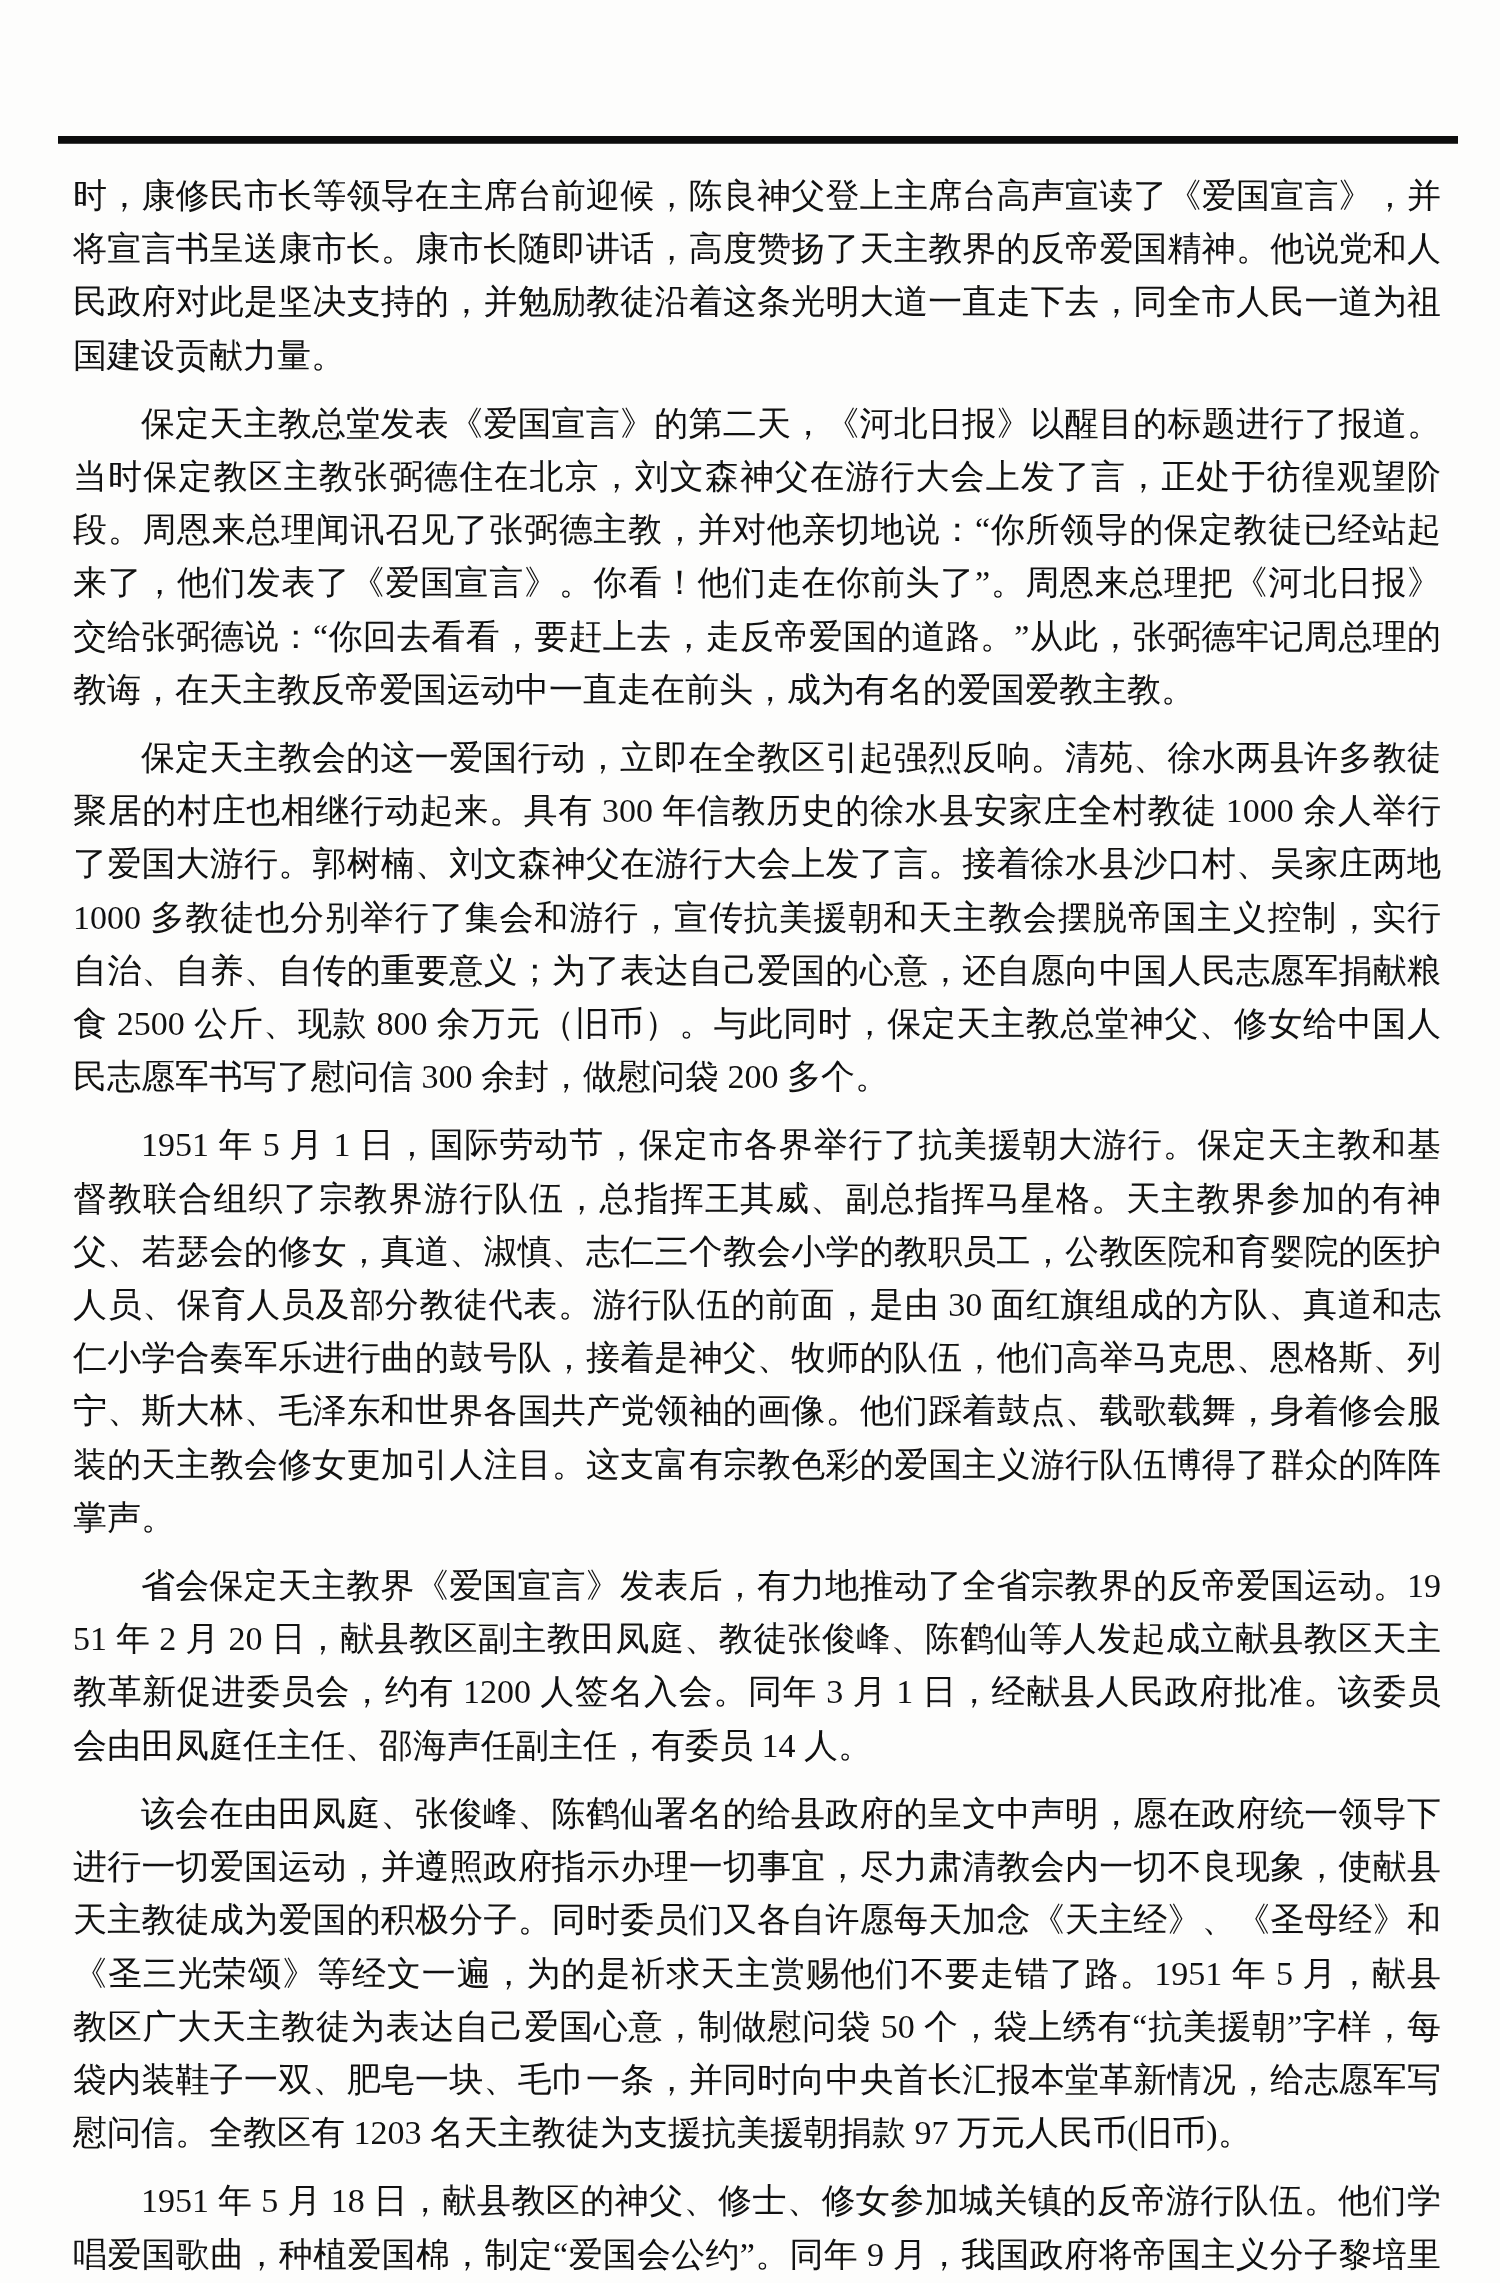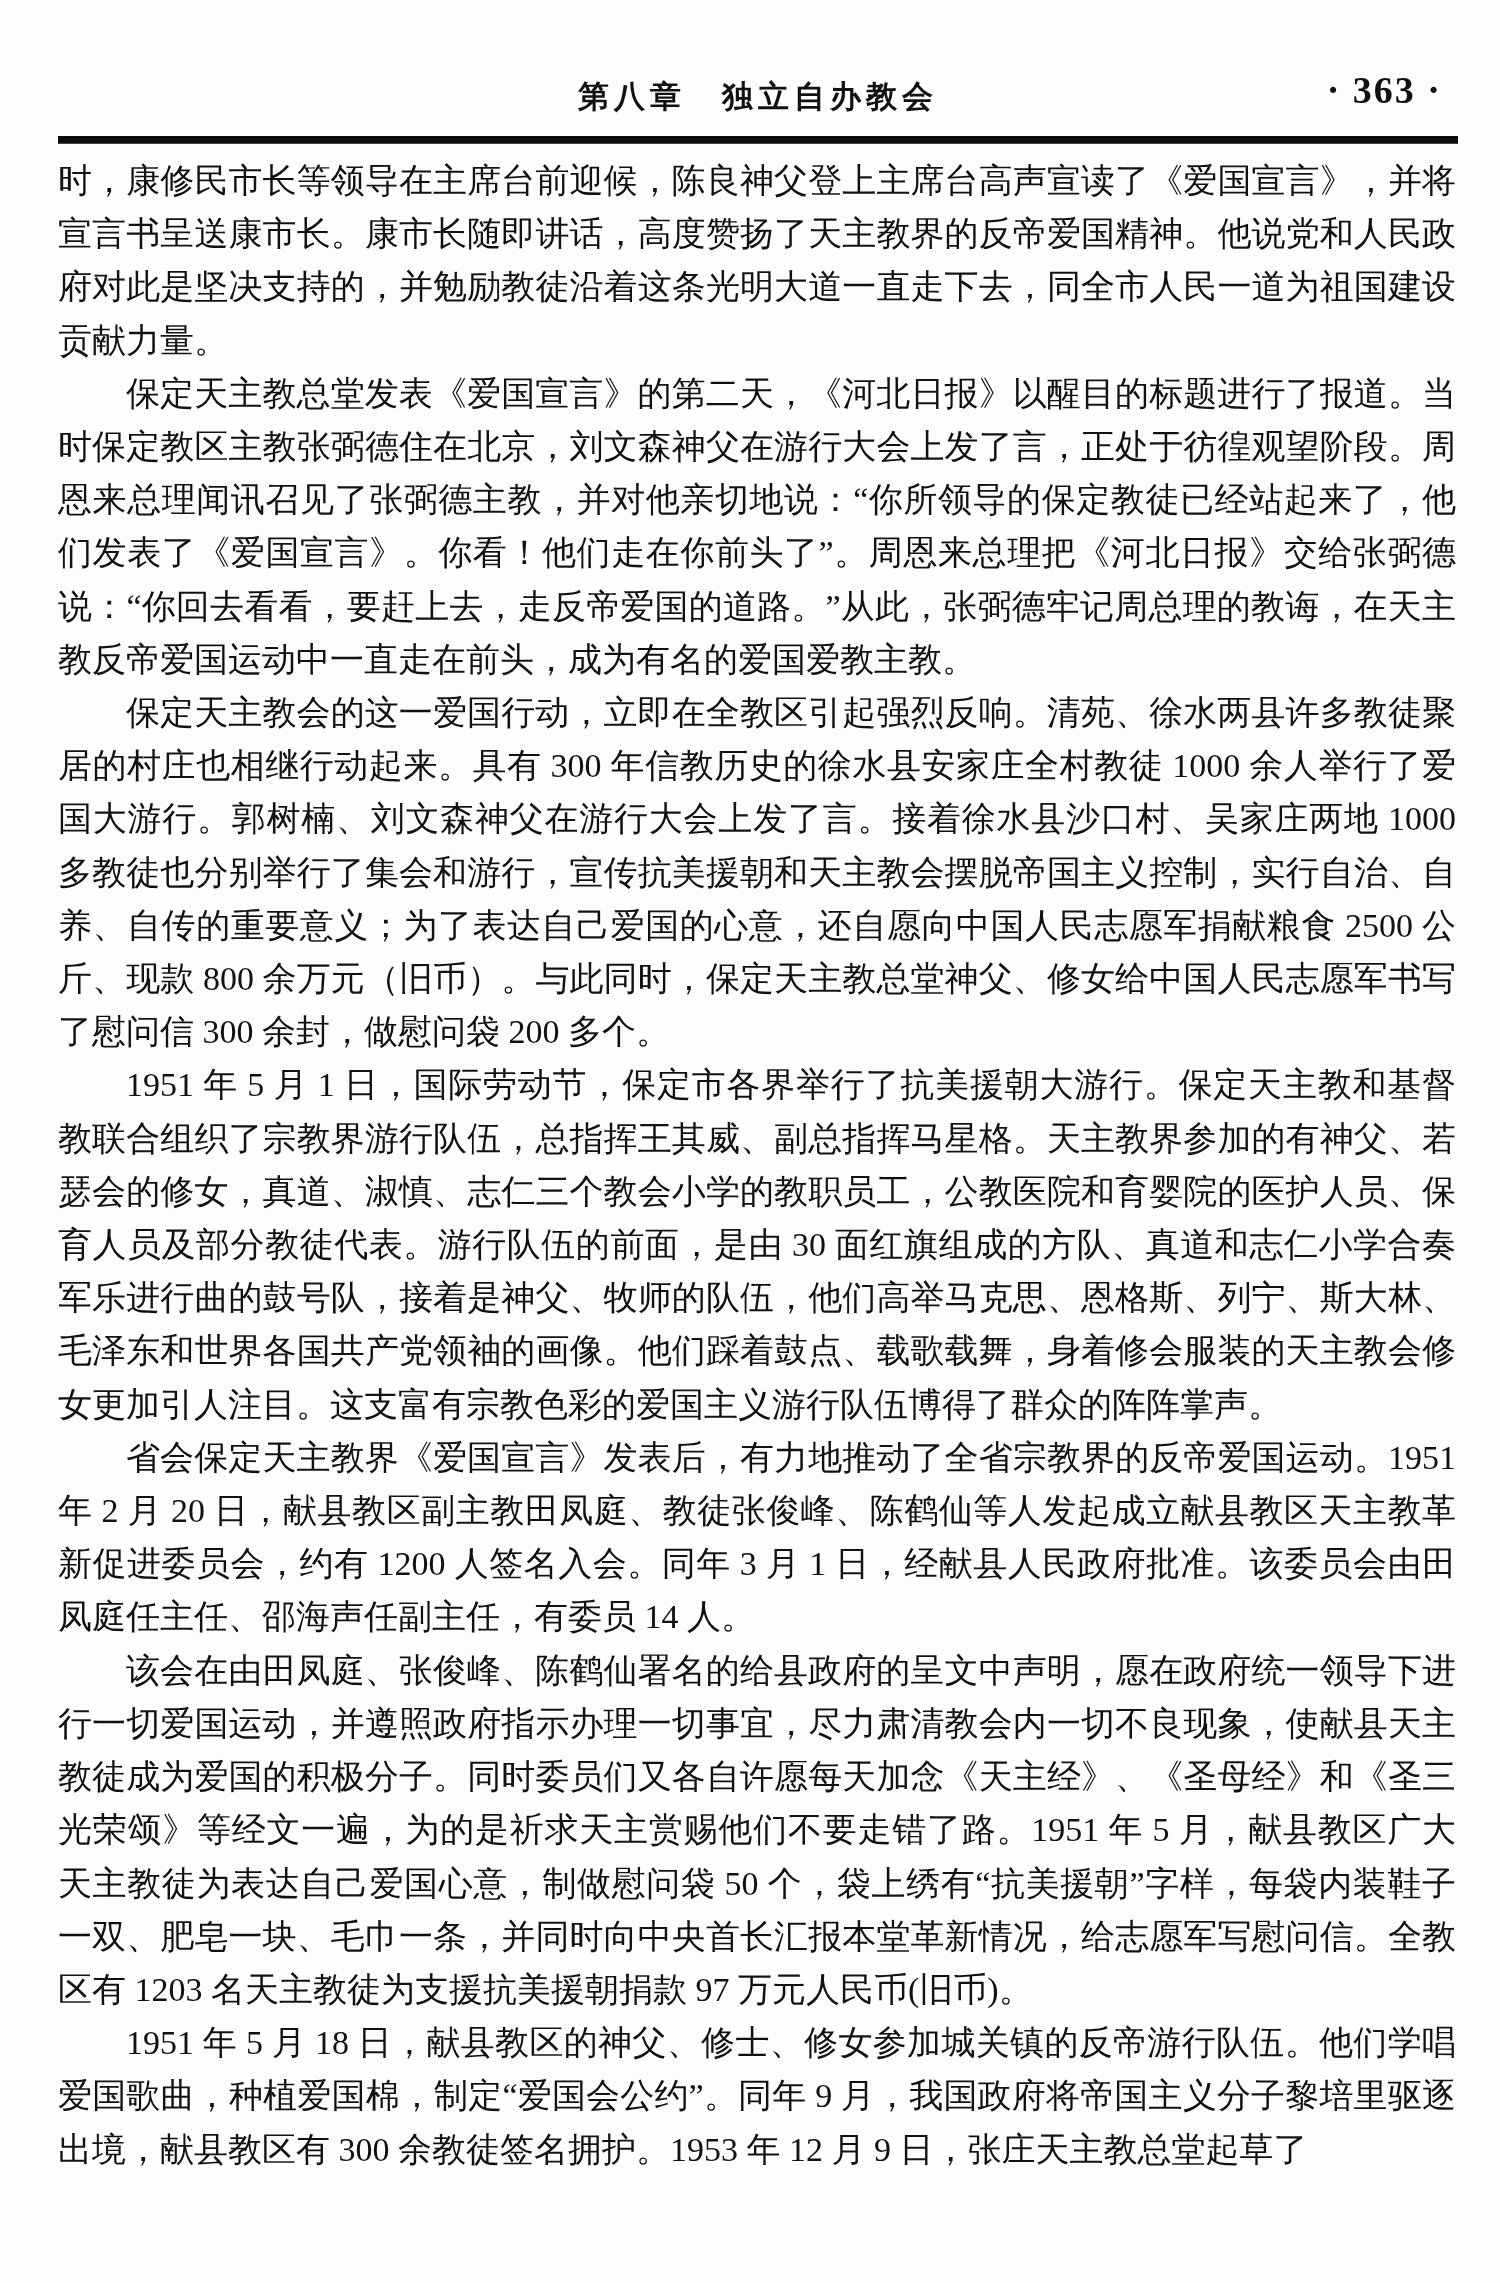--- a/index.html
+++ b/index.html
@@ -56,38 +56,34 @@
     top: 154px;
     left: 58px;
     width: 1398px;
     font-size: 34px;
     line-height: 53.2px;
     text-align: justify;
     text-justify: inter-ideograph;
     font-weight: 500;
   }
   .content p {
-    margin: 0;
+    margin: 15px;
     padding: 0;
     text-indent: 2em;
     word-break: break-all;
   }
   .content p.no-indent {
     text-indent: 0;
   }
 </style>
 </head>
 <body>
 
 <div class="page">
 
-  <div class="running-header">
-    <span class="chapter-title">第八章　独立自办教会</span>
-    <span class="page-number">· 363 ·</span>
-  </div>
 
   <div class="header-rule"></div>
 
   <div class="content">
     <p class="no-indent">时，康修民市长等领导在主席台前迎候，陈良神父登上主席台高声宣读了《爱国宣言》，并将宣言书呈送康市长。康市长随即讲话，高度赞扬了天主教界的反帝爱国精神。他说党和人民政府对此是坚决支持的，并勉励教徒沿着这条光明大道一直走下去，同全市人民一道为祖国建设贡献力量。</p>
     <p>保定天主教总堂发表《爱国宣言》的第二天，《河北日报》以醒目的标题进行了报道。当时保定教区主教张弼德住在北京，刘文森神父在游行大会上发了言，正处于彷徨观望阶段。周恩来总理闻讯召见了张弼德主教，并对他亲切地说：“你所领导的保定教徒已经站起来了，他们发表了《爱国宣言》。你看！他们走在你前头了”。周恩来总理把《河北日报》交给张弼德说：“你回去看看，要赶上去，走反帝爱国的道路。”从此，张弼德牢记周总理的教诲，在天主教反帝爱国运动中一直走在前头，成为有名的爱国爱教主教。</p>
     <p>保定天主教会的这一爱国行动，立即在全教区引起强烈反响。清苑、徐水两县许多教徒聚居的村庄也相继行动起来。具有 300 年信教历史的徐水县安家庄全村教徒 1000 余人举行了爱国大游行。郭树楠、刘文森神父在游行大会上发了言。接着徐水县沙口村、吴家庄两地 1000 多教徒也分别举行了集会和游行，宣传抗美援朝和天主教会摆脱帝国主义控制，实行自治、自养、自传的重要意义；为了表达自己爱国的心意，还自愿向中国人民志愿军捐献粮食 2500 公斤、现款 800 余万元（旧币）。与此同时，保定天主教总堂神父、修女给中国人民志愿军书写了慰问信 300 余封，做慰问袋 200 多个。</p>
     <p>1951 年 5 月 1 日，国际劳动节，保定市各界举行了抗美援朝大游行。保定天主教和基督教联合组织了宗教界游行队伍，总指挥王其威、副总指挥马星格。天主教界参加的有神父、若瑟会的修女，真道、淑慎、志仁三个教会小学的教职员工，公教医院和育婴院的医护人员、保育人员及部分教徒代表。游行队伍的前面，是由 30 面红旗组成的方队、真道和志仁小学合奏军乐进行曲的鼓号队，接着是神父、牧师的队伍，他们高举马克思、恩格斯、列宁、斯大林、毛泽东和世界各国共产党领袖的画像。他们踩着鼓点、载歌载舞，身着修会服装的天主教会修女更加引人注目。这支富有宗教色彩的爱国主义游行队伍博得了群众的阵阵掌声。</p>
     <p>省会保定天主教界《爱国宣言》发表后，有力地推动了全省宗教界的反帝爱国运动。1951 年 2 月 20 日，献县教区副主教田凤庭、教徒张俊峰、陈鹤仙等人发起成立献县教区天主教革新促进委员会，约有 1200 人签名入会。同年 3 月 1 日，经献县人民政府批准。该委员会由田凤庭任主任、邵海声任副主任，有委员 14 人。</p>
     <p>该会在由田凤庭、张俊峰、陈鹤仙署名的给县政府的呈文中声明，愿在政府统一领导下进行一切爱国运动，并遵照政府指示办理一切事宜，尽力肃清教会内一切不良现象，使献县天主教徒成为爱国的积极分子。同时委员们又各自许愿每天加念《天主经》、《圣母经》和《圣三光荣颂》等经文一遍，为的是祈求天主赏赐他们不要走错了路。1951 年 5 月，献县教区广大天主教徒为表达自己爱国心意，制做慰问袋 50 个，袋上绣有“抗美援朝”字样，每袋内装鞋子一双、肥皂一块、毛巾一条，并同时向中央首长汇报本堂革新情况，给志愿军写慰问信。全教区有 1203 名天主教徒为支援抗美援朝捐款 97 万元人民币(旧币)。</p>

